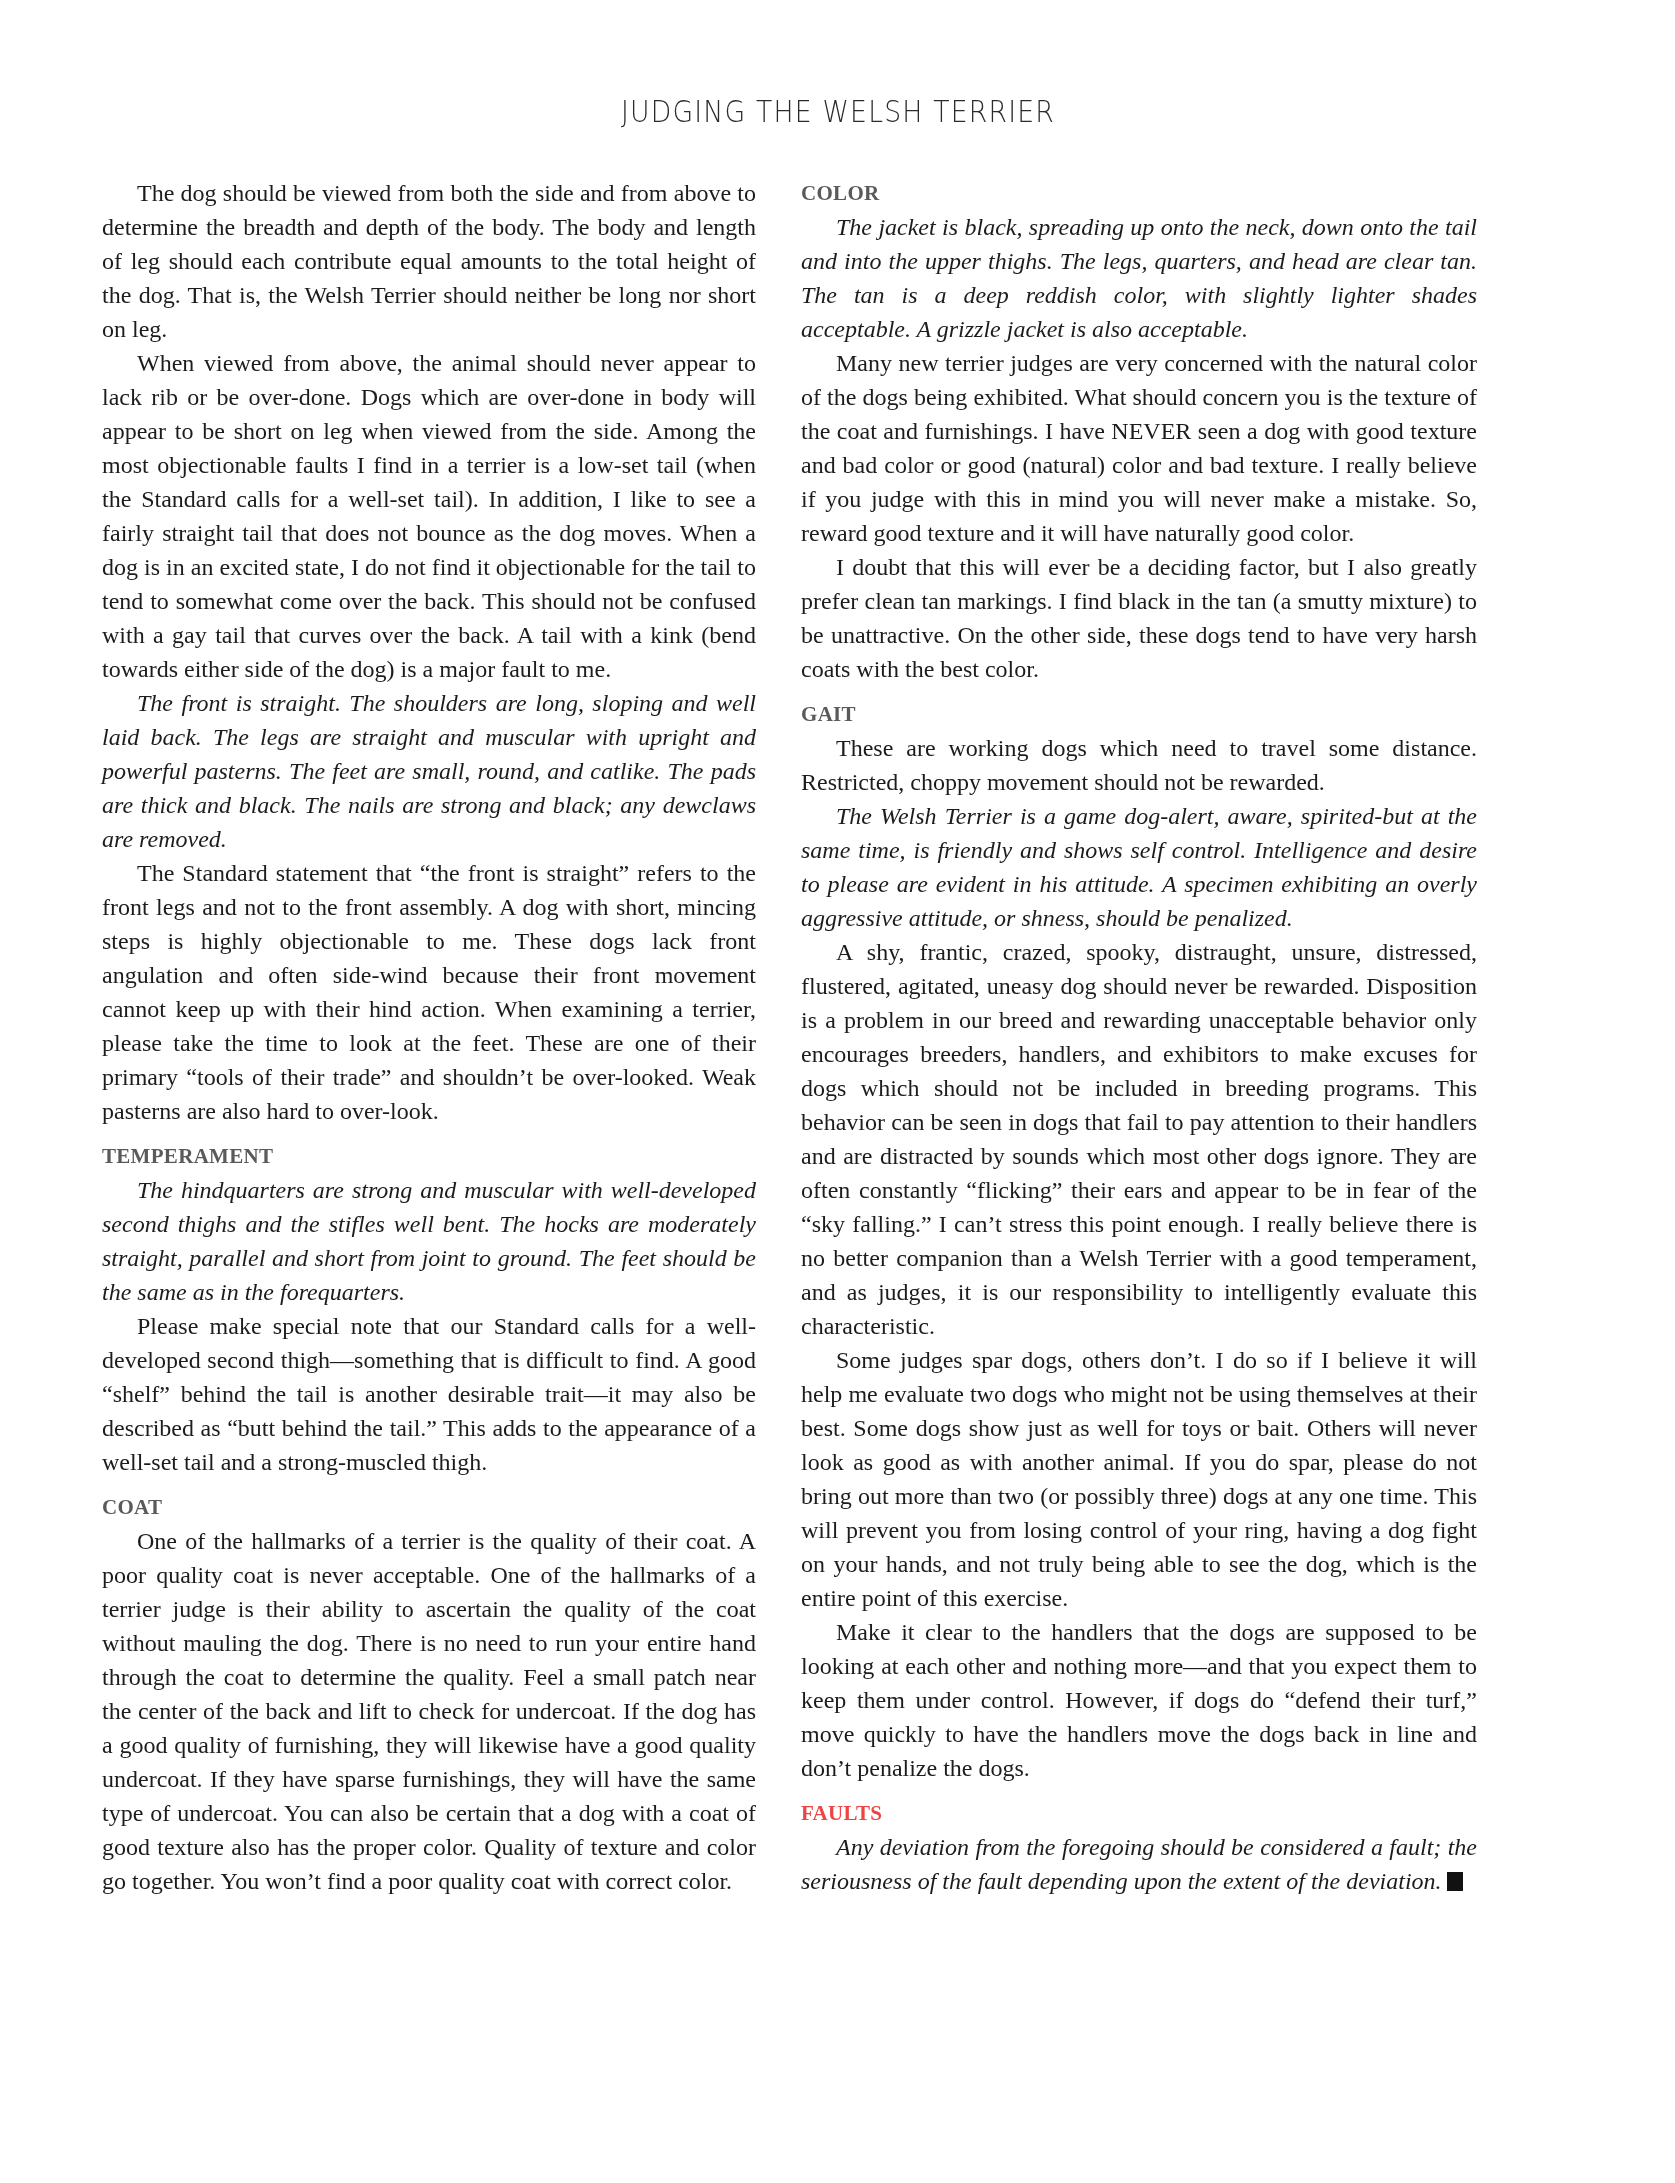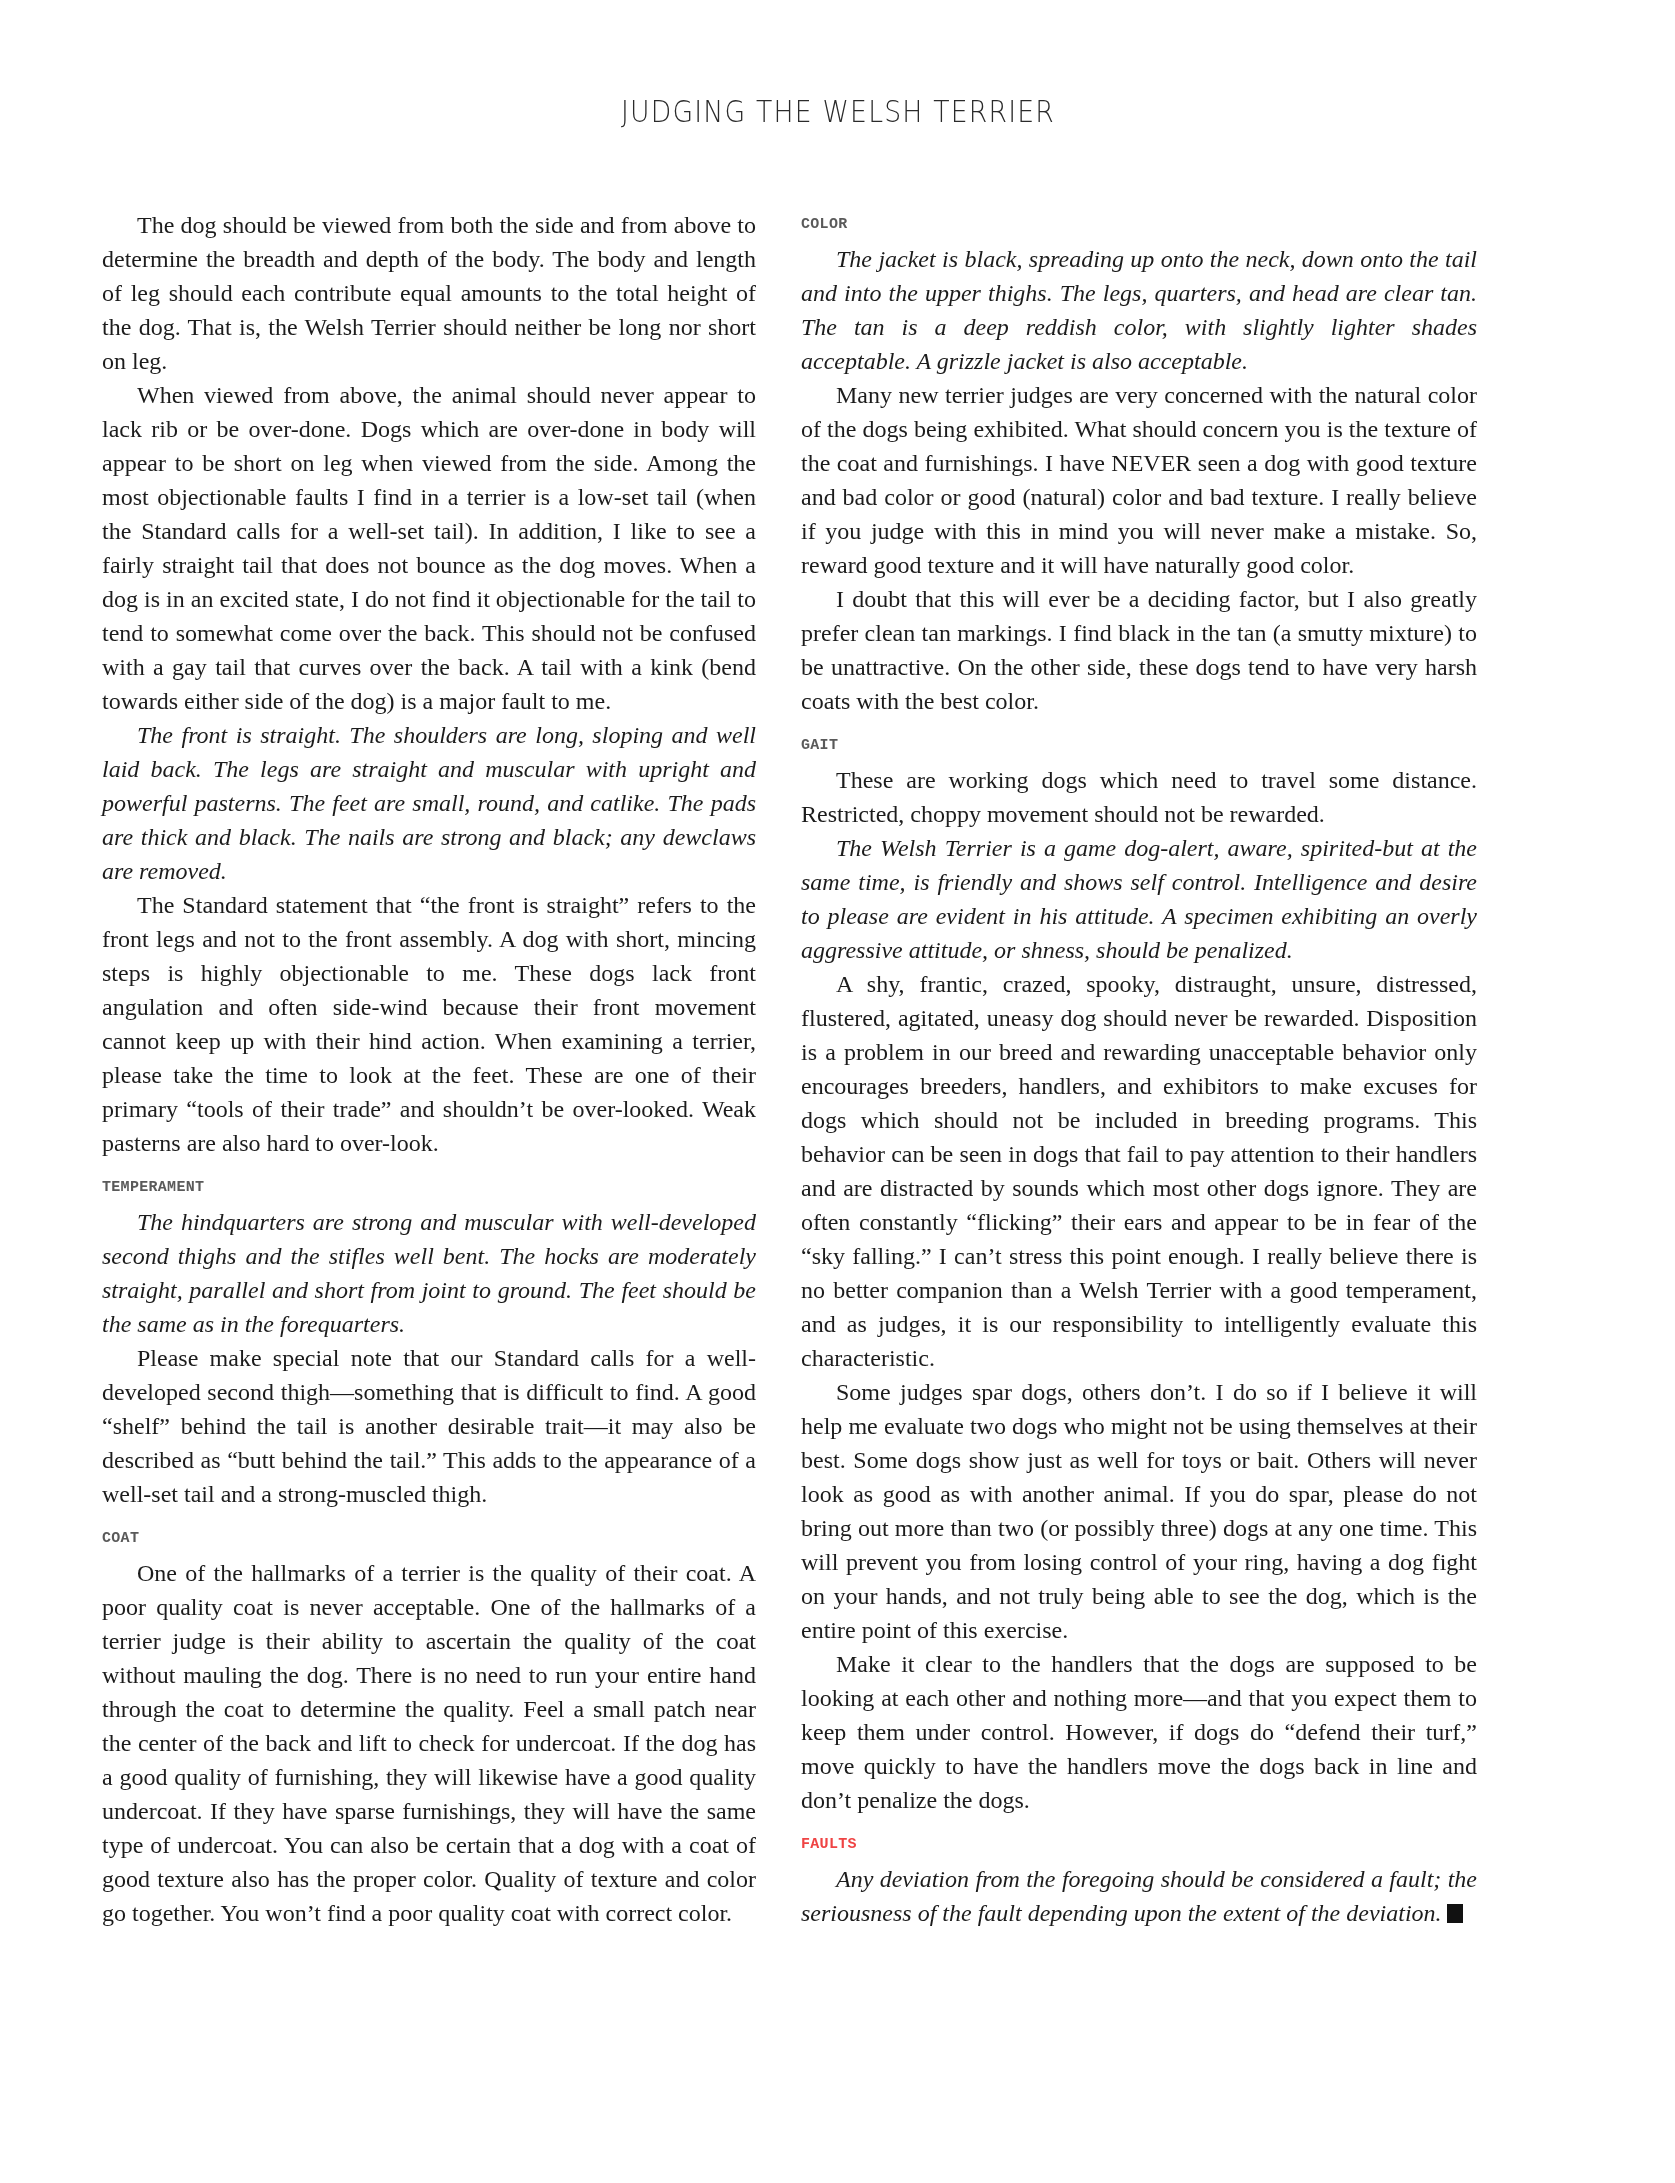--- a/index.html
+++ b/index.html
@@ -3,30 +3,30 @@
 <meta charset="utf-8">
 <style>
   html, body { margin: 0; padding: 0; background: #ffffff; }
   body { width: 1676px; height: 2183px; position: relative; overflow: hidden; }
   .page-title {
     position: absolute; top: 93px; left: 0; width: 1676px; text-align: center;
     font-family: "DejaVu Sans", sans-serif; font-weight: 200; font-size: 31px;
     letter-spacing: 1.4px; color: #2b2b2b; transform: scaleX(0.86);
   }
   .column {
-    position: absolute; top: 208px;
+    position: absolute; top: 176px;
     font-family: "Liberation Serif", serif; font-size: 24px; line-height: 34px;
     color: #1c1c1c; text-align: justify;
   }
   .col-left { left: 102px; width: 654px; }
   .col-right { left: 801px; width: 676px; }
   .column p { margin: 0; text-indent: 35px; hyphens: auto; }
   .column p.std { font-style: italic; }
   .heading {
-    font-family: Liberation Mono, monospace; font-weight: bold; font-size: 15px;
+    font-family: Liberation Serif, serif; font-weight: bold; font-size: 21px;
     color: #5a5a5a; letter-spacing: 0.3px; line-height: 34px;
     margin-top: 10.8px; margin-bottom: 0px; text-indent: 0;
   }
   .heading.first { margin-top: 0; }
   .heading.accent { color: #ef4444; }
   .end-mark {
     display: inline-block; width: 16.2px; height: 19px; background: #111;
     vertical-align: -2px; margin-left: 5.4px;
   }
 </style>

